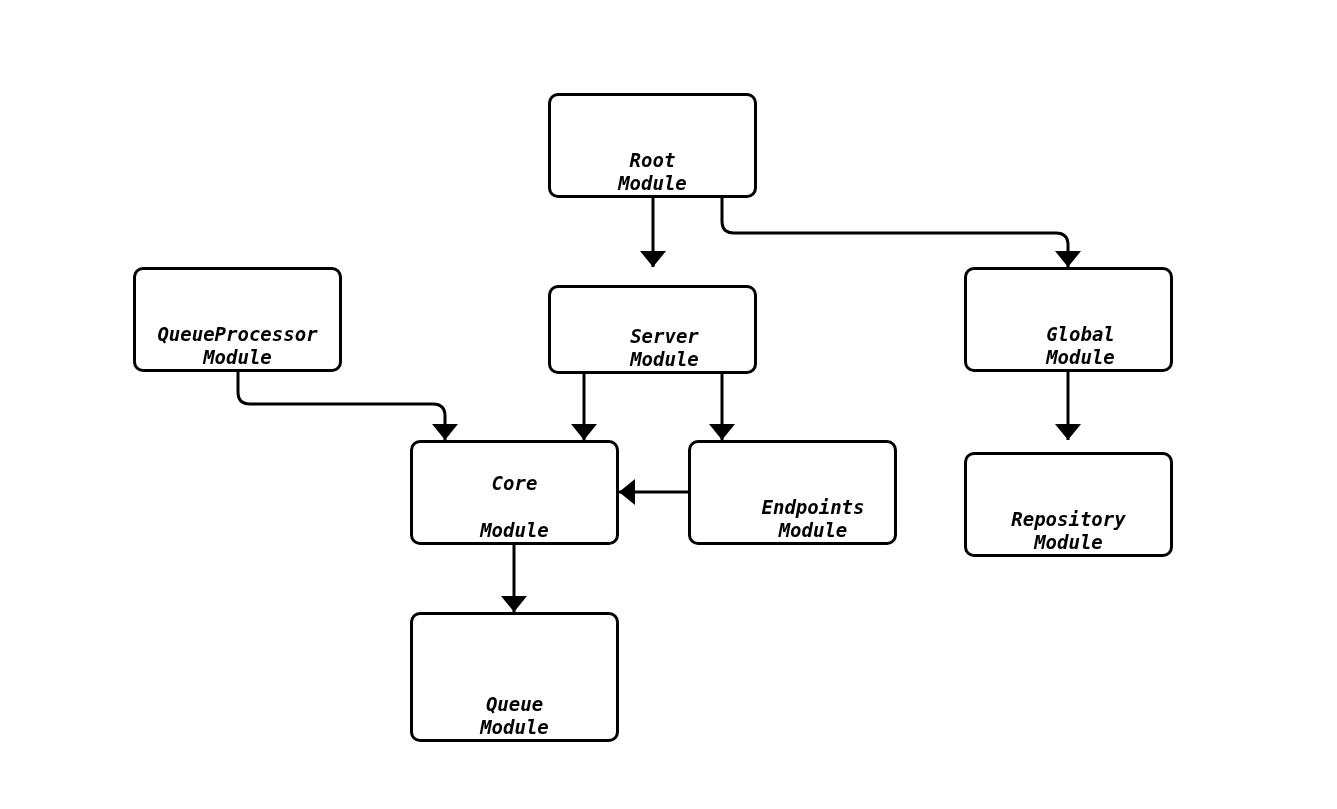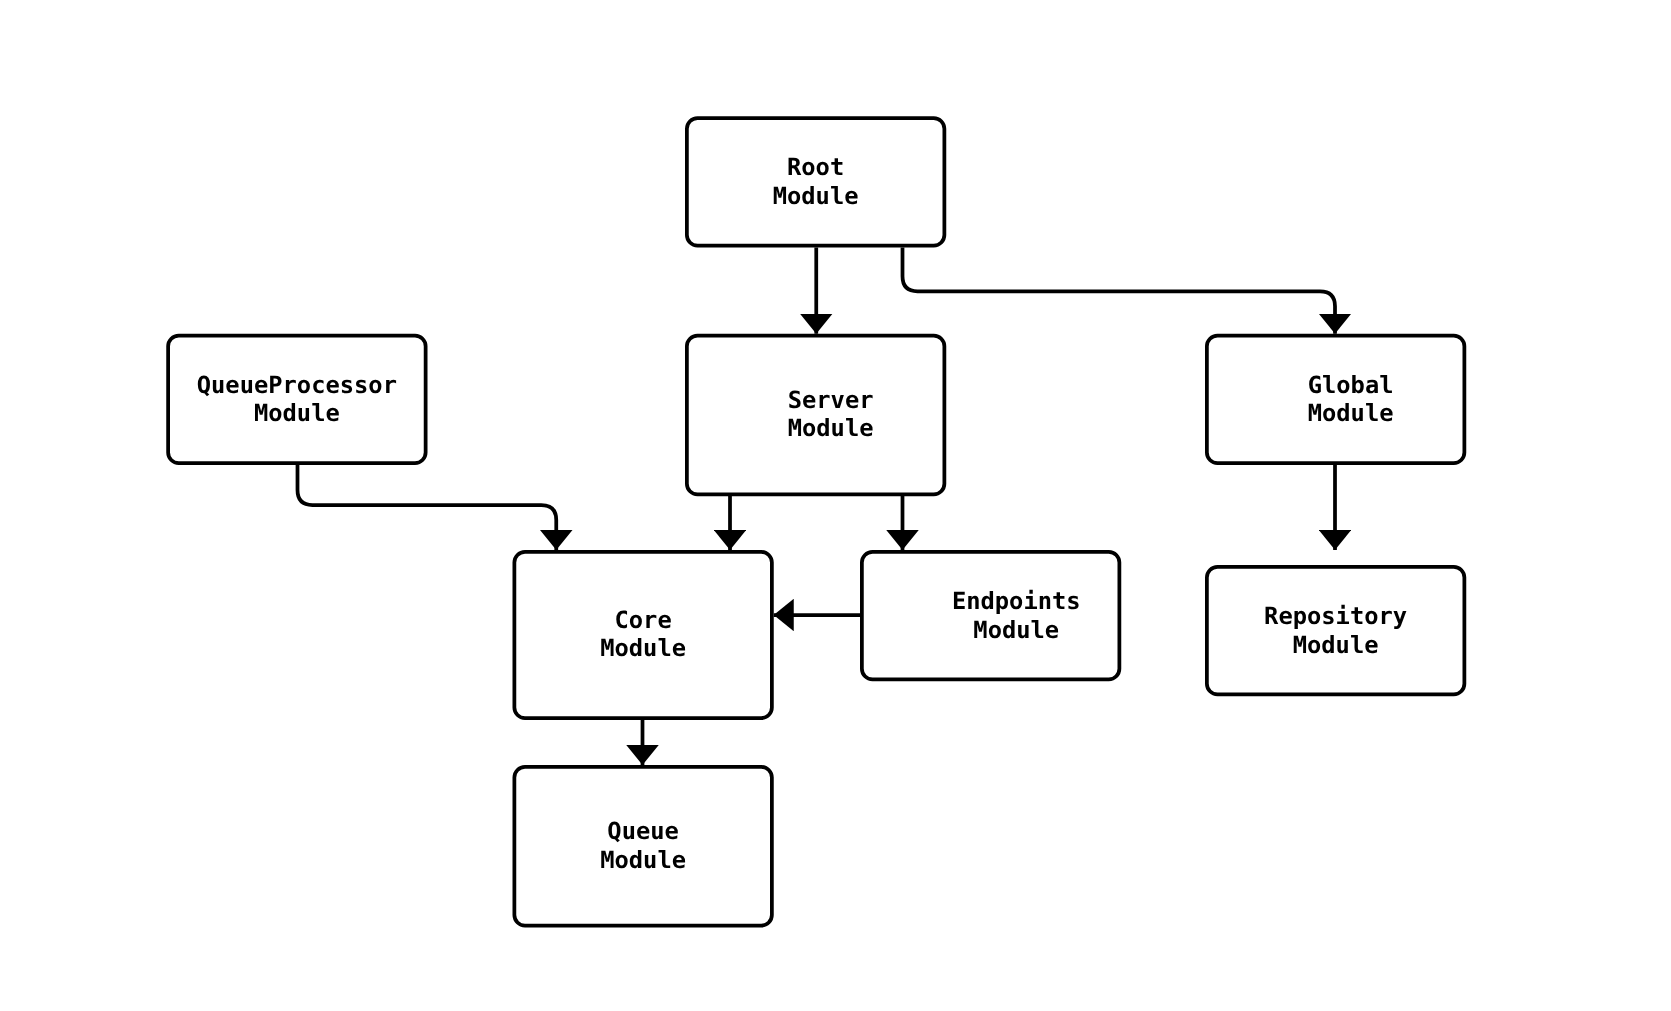--- a/index.html
+++ b/index.html
@@ -20,29 +20,30 @@
   .edges-layer path.edge {
     fill: none;
     stroke: var(--stroke, #000000);
     stroke-width: 3;
   }
   .node {
     position: absolute;
     display: flex;
     flex-direction: column;
     align-items: center;
-    justify-content: center;
+    justify-content: flex-end;
     border: 3px solid var(--stroke, #000000);
     border-radius: 10px;
     background: var(--node-fill, #ffffff);
     color: var(--text, #000000);
     font-weight: bold;
     font-size: 19px;
     line-height: 23px;
     text-align: center;
+    font-style: italic;
   }
 </style>
 </head>
 <body>
 
 <div class="canvas">
 
   <svg id="edges" class="edges-layer" width="1337" height="809" viewBox="0 0 1337 809" xmlns="http://www.w3.org/2000/svg">
     <defs>
       <marker id="arrowhead" markerUnits="userSpaceOnUse" markerWidth="16" markerHeight="26" viewBox="0 0 16 26" refX="16" refY="13" orient="auto">
@@ -62,31 +63,31 @@
   <div class="node" style="left: 548px; top: 93px; width: 209px; height: 105px;">
     <span class="line">Root</span>
     <span class="line">Module</span>
   </div>
 
   <div class="node" style="left: 133px; top: 267px; width: 209px; height: 105px;">
     <span class="line">QueueProcessor</span>
     <span class="line">Module</span>
   </div>
 
-  <div class="node" style="left: 548px; top: 267px; width: 209px; height: 130px; padding-left: 24px;">
+  <div class="node" style="left: 548px; top: 285px; width: 209px; height: 89px; padding-left: 24px;">
     <span class="line">Server</span>
     <span class="line">Module</span>
   </div>
 
   <div class="node" style="left: 964px; top: 267px; width: 209px; height: 105px; padding-left: 24px;">
     <span class="line">Global</span>
     <span class="line">Module</span>
   </div>
 
-  <div class="node" style="left: 410px; top: 440px; width: 209px; height: 136px;">
+  <div class="node" style="left: 410px; top: 440px; width: 209px; height: 105px; gap: 24px;">
     <span class="line">Core</span>
     <span class="line">Module</span>
   </div>
 
   <div class="node" style="left: 688px; top: 440px; width: 209px; height: 105px; padding-left: 41px;">
     <span class="line">Endpoints</span>
     <span class="line">Module</span>
   </div>
 
   <div class="node" style="left: 964px; top: 452px; width: 209px; height: 105px;">

